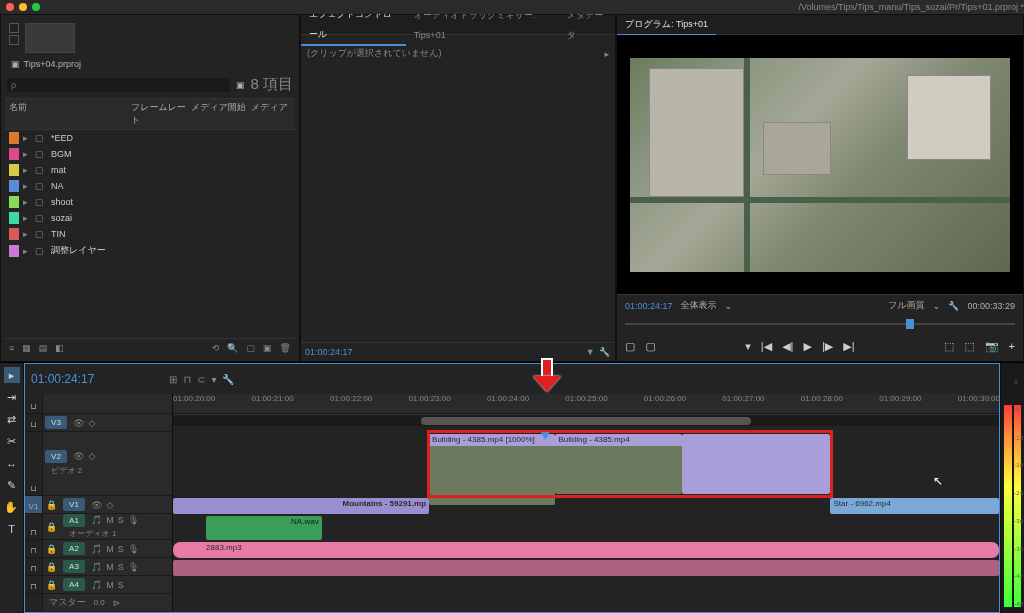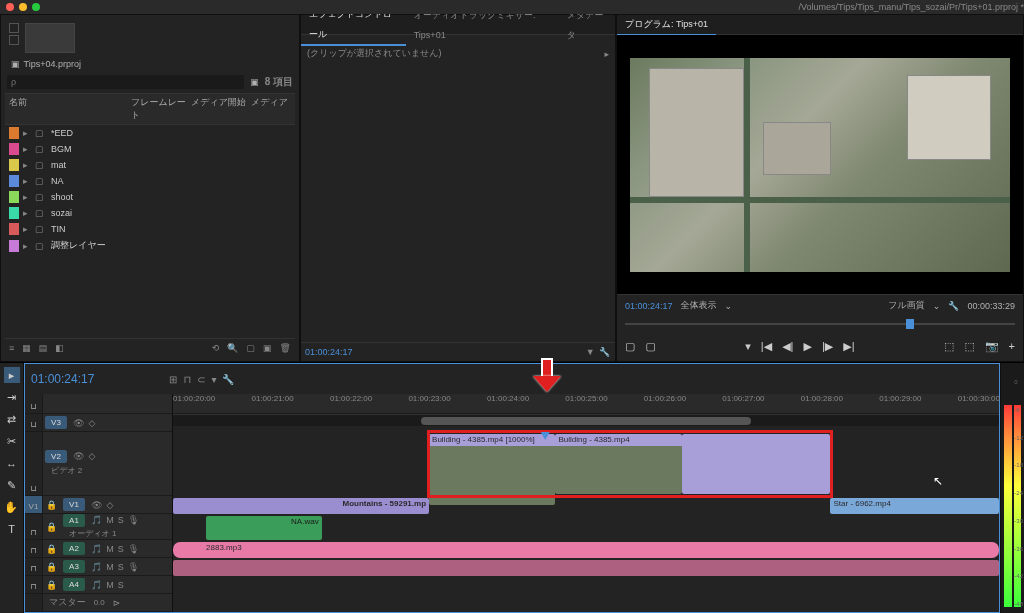--- a/index.html
+++ b/index.html
@@ -14,21 +14,21 @@
 .panel { background: #232323; border: 1px solid #0f0f0f; display: flex; flex-direction: column; }
 .panel-tabs { display: flex; height: 20px; background: #1e1e1e; border-bottom: 1px solid #333; align-items: center; }
 .tab { padding: 0 8px; font-size: 9px; color: #888; line-height: 20px; cursor: pointer; }
 .tab.active { color: #e0e0e0; border-bottom: 2px solid #4a90d9; }
 .project-panel { width: 300px; }
 .project-body { flex: 1; padding: 4px; display: flex; flex-direction: column; }
 .thumb-row { display: flex; align-items: flex-start; gap: 6px; padding: 4px; }
 .thumb { width: 50px; height: 30px; background: #3a3a3a; border: 1px solid #444; }
 .search-row { display: flex; align-items: center; gap: 6px; padding: 4px 2px; border-bottom: 1px solid #333; }
 .search-row input { flex: 1; background: #1a1a1a; border: none; color: #aaa; padding: 2px 4px; font-size: 9px; }
-.item-count { font-size: 10px; color: #888; font-weight: bold; }
+.item-count { font-size: 15px; color: #888; }
 .list-header { display: flex; background: #2a2a2a; padding: 2px 4px; font-size: 9px; color: #aaa; border-bottom: 1px solid #333; }
 .lh-name { flex: 1; }
 .lh-col { width: 60px; }
 .bin-list { flex: 1; overflow: auto; }
 .bin-row { display: flex; align-items: center; padding: 2px 4px; gap: 4px; }
 .bin-color { width: 10px; height: 12px; }
 .bin-caret { width: 8px; color: #888; }
 .bin-icon { width: 12px; color: #888; }
 .bin-name { flex: 1; font-size: 9px; color: #ccc; }
 .icon-row { display: flex; gap: 8px; padding: 4px; border-top: 1px solid #333; margin-top: auto; color: #888; }

